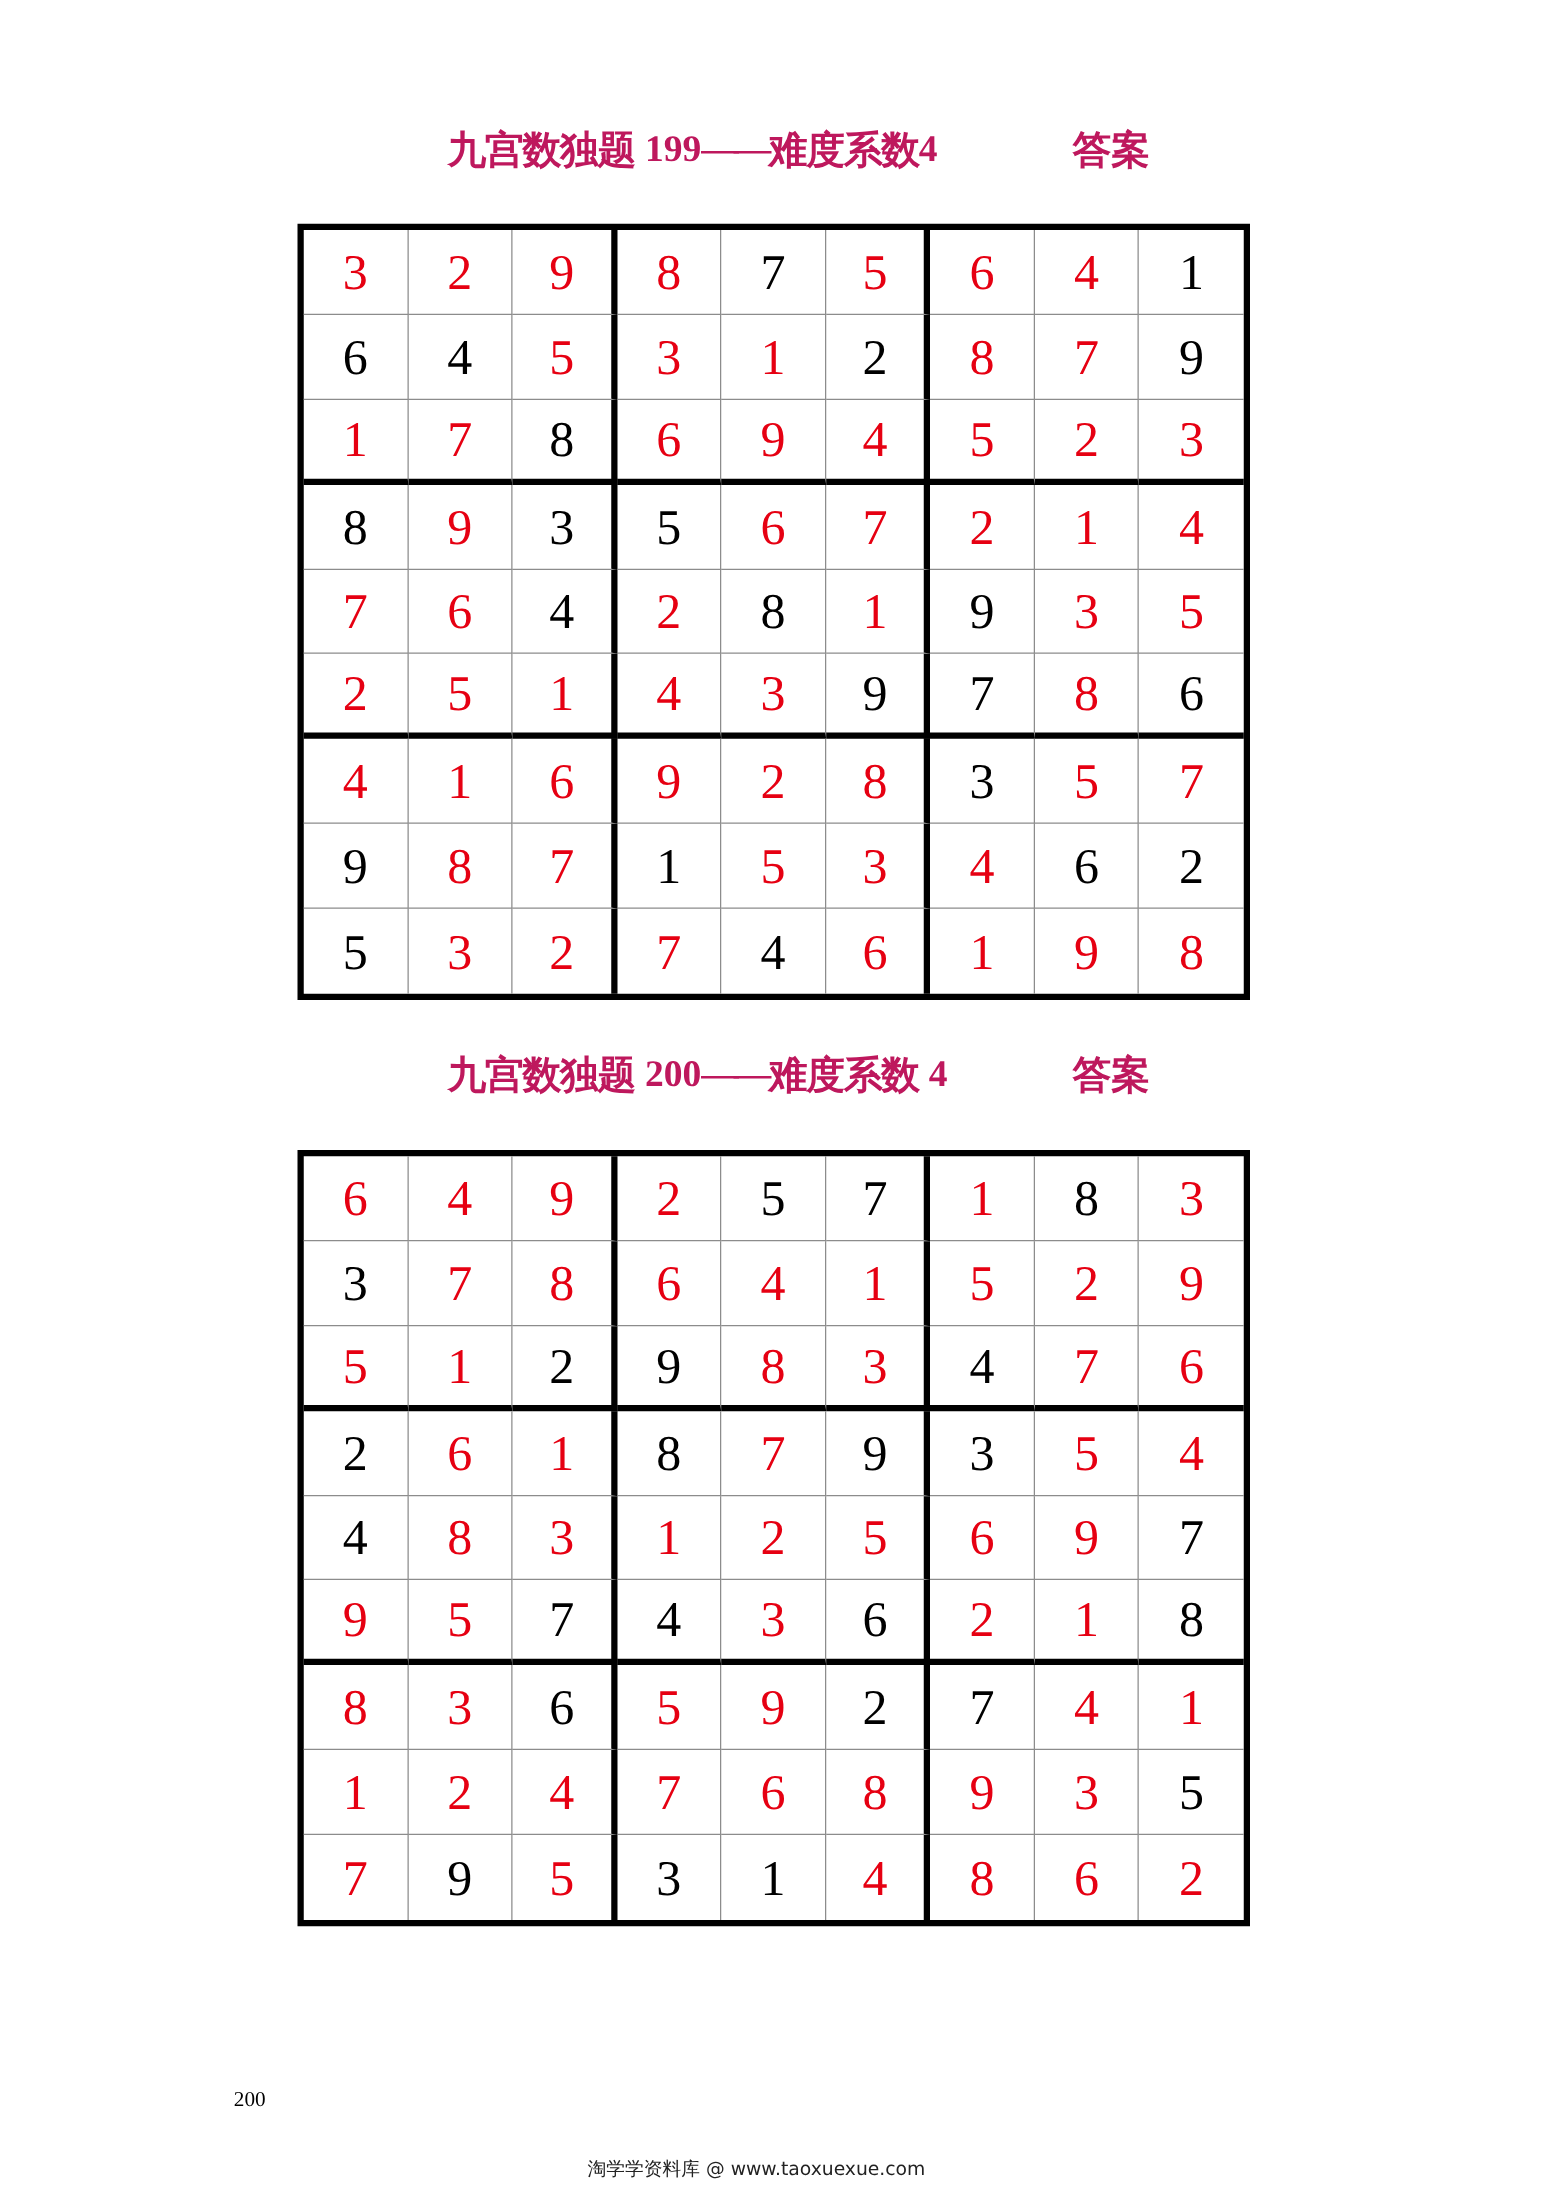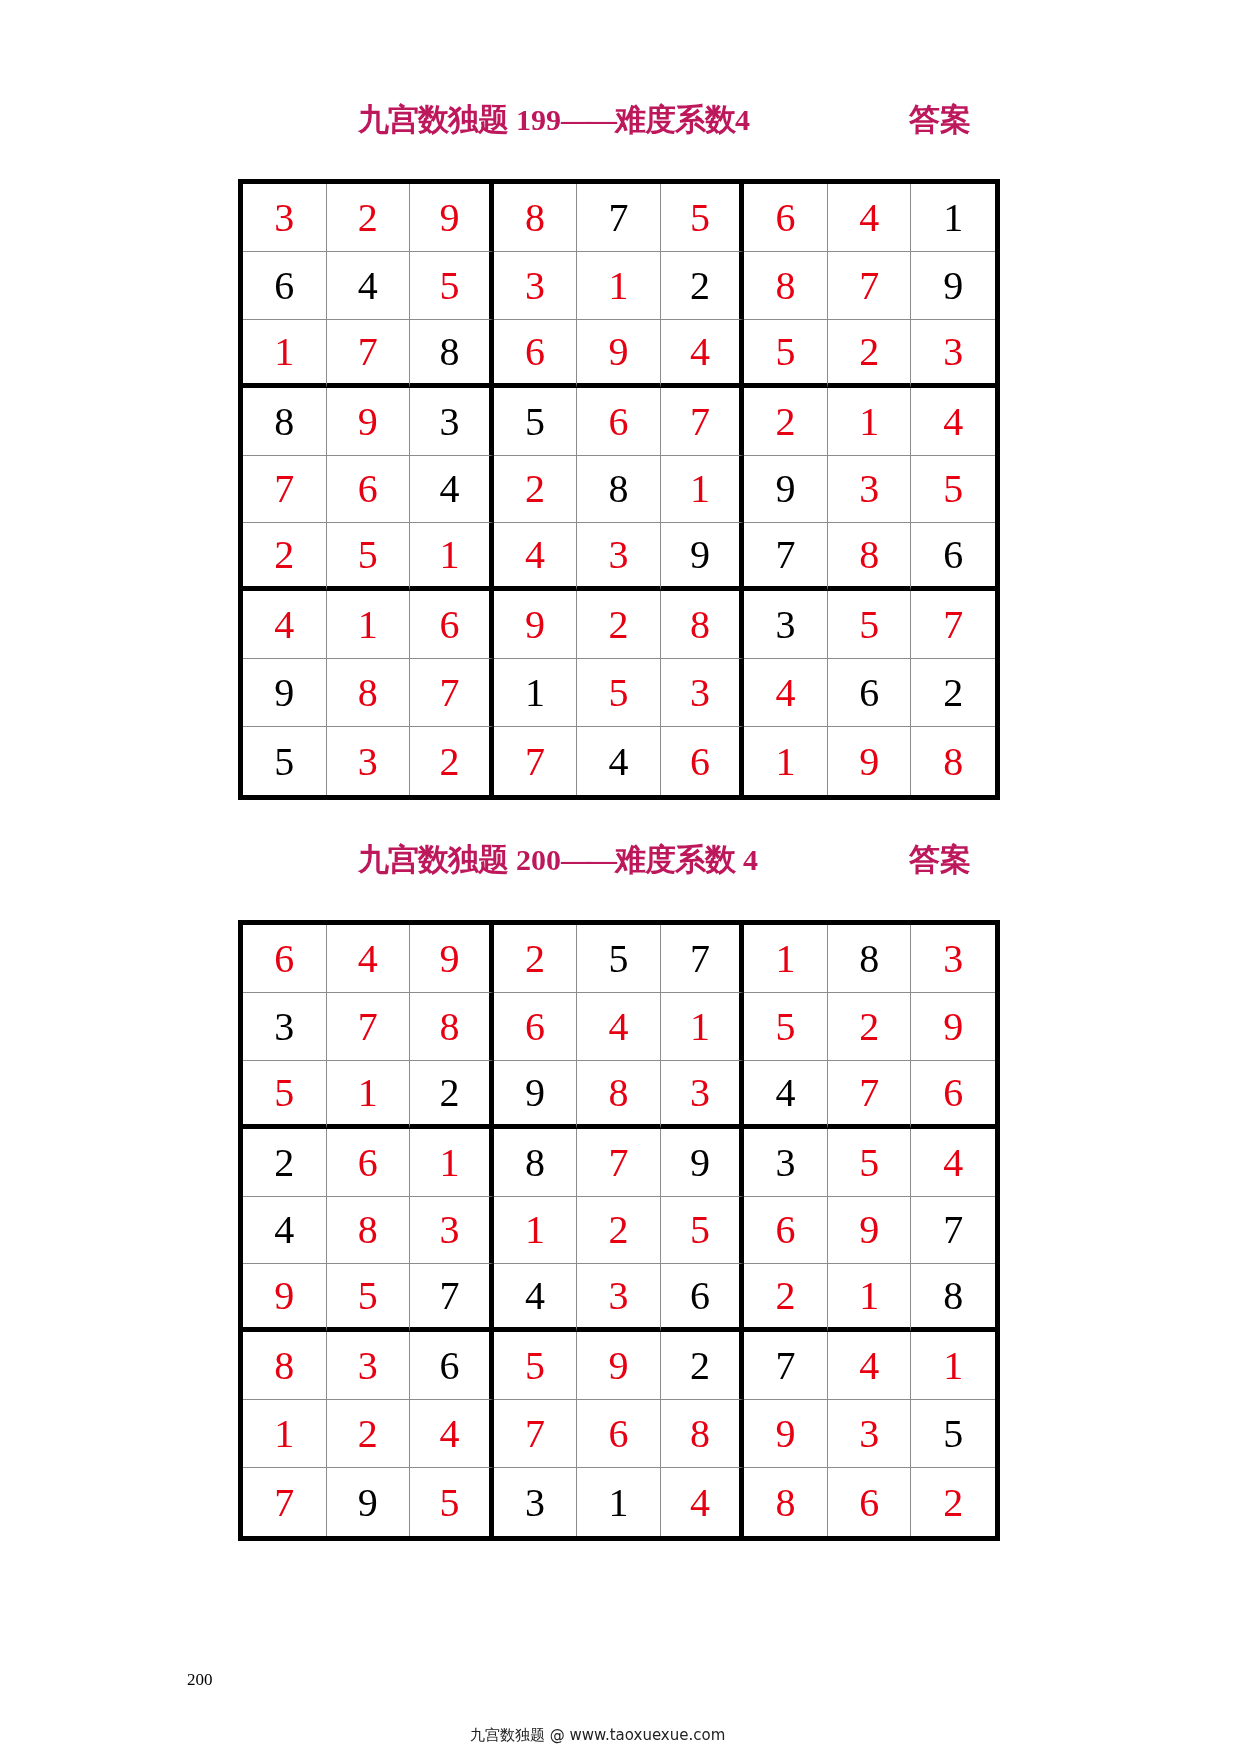--- a/index.html
+++ b/index.html
@@ -19,21 +19,21 @@
     }
     .title .num {
       font-family: "Liberation Serif", serif; font-weight: bold; font-size: 30px;
     }
     .title .dash {
       font-family: "Liberation Serif", serif; font-weight: bold; font-size: 30px;
       letter-spacing: -4px; margin-right: 2px;
     }
     .title .ans {
       font-family: "DejaVu Sans", "Liberation Sans", sans-serif;
-      font-weight: bold; font-size: 31px; position: absolute; left: 551px; text-align: center;
+      font-weight: bold; font-size: 31px; position: absolute; left: 500px; text-align: center;
     }
     .grid {
       position: absolute; left: 238px; width: 762px; height: 621px;
       box-sizing: border-box;
       border: 5px solid #000;
       display: grid;
       grid-template-columns: repeat(9, 1fr);
       grid-template-rows: repeat(9, 1fr);
     }
     .cell {
@@ -241,13 +241,13 @@
     <div class="cell c2 r8 red">5</div>
     <div class="cell c3 r8">3</div>
     <div class="cell c4 r8">1</div>
     <div class="cell c5 r8 red">4</div>
     <div class="cell c6 r8 red">8</div>
     <div class="cell c7 r8 red">6</div>
     <div class="cell c8 r8 red">2</div>
   </div>
 
 <div class="pagenum">200</div>
-<div class="watermark">九宫数独题 @ www.taoxuexue.com</div>
+<div class="watermark">淘学学资料库 @ www.taoxuexue.com</div>
 
 </body></html>

